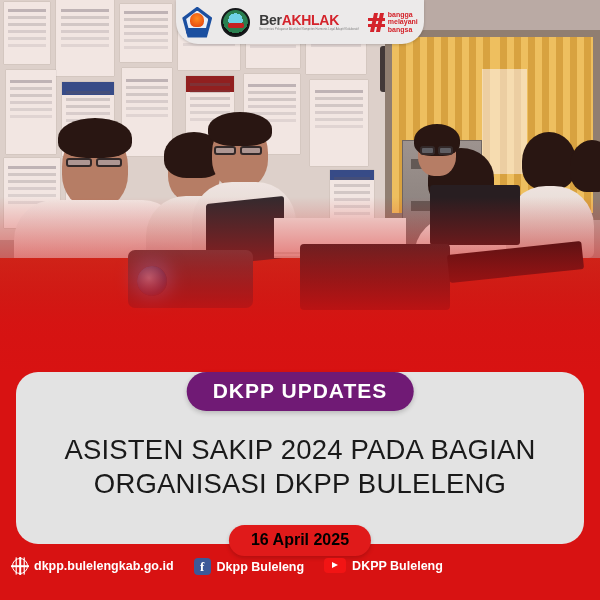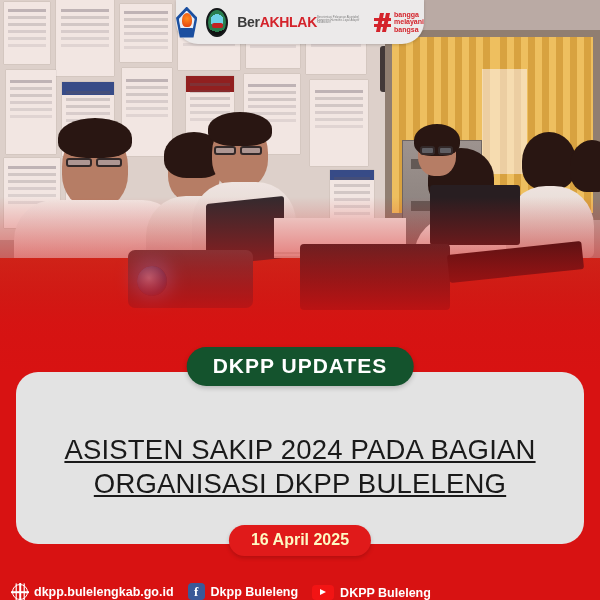--- a/index.html
+++ b/index.html
@@ -102,63 +102,63 @@
   }
   .pent-fig{ position:absolute; left:26%; top:22%; width:48%; height:45%;
     background:radial-gradient(circle at 50% 40%,#ff8a1e,#e03b10);
     border-radius:50% 50% 40% 40%; }
   .pent-base{ position:absolute; left:14%; bottom:12%; right:14%; height:18%; background:#1b4fa0; border-radius:2px;}
   .logo-akhlak{ position:relative; width:29px; height:29px; border-radius:50%;
     background:radial-gradient(circle at 50% 42%,#6fd2e6 0 38%,#2a7f4f 38% 66%,#111 66%);
     border:2px solid #15181a; }
   .logo-akhlak::after{ content:""; position:absolute; left:18%; top:55%; width:64%; height:20%;
     background:#c42121; border-radius:2px; }
-  .berakhlak{ display:flex; flex-direction:row; line-height:1; }
+  .berakhlak{ display:flex; flex-direction:column; line-height:1; }
   .berakhlak .b1{ font-size:14px; font-weight:700; color:#3a3a3a; letter-spacing:-.3px; position:relative;}
   .berakhlak .b1 em{ font-style:normal; color:#d4232b; }
   .berakhlak .b2{ font-size:2.6px; color:#7b7b7b; margin-top:2px; letter-spacing:.1px; }
   .bangga{ display:flex; align-items:center; gap:3px; }
   .bangga-mark{ position:relative; width:17px; height:19px; }
   .bangga-mark i{ position:absolute; background:#d4232b; }
   .bangga-mark i:nth-child(1){ left:4px; top:0; width:4px; height:19px; transform:skewX(-12deg); }
   .bangga-mark i:nth-child(2){ left:10px; top:0; width:4px; height:19px; transform:skewX(-12deg); }
   .bangga-mark i:nth-child(3){ left:0; top:5px; width:17px; height:3px; }
   .bangga-mark i:nth-child(4){ left:0; top:11px; width:17px; height:3px; }
   .bangga-txt{ display:flex; flex-direction:column; line-height:1.05; }
   .bangga-txt span{ font-size:7px; font-weight:700; color:#d4232b; }
 
   
   .updates-badge{
-    position:absolute; left:50%; top:347px; transform:translateX(-50%);
-    background:#14532d; color:#fff; font-weight:700; font-size:21px;
+    position:absolute; left:50%; top:372px; transform:translateX(-50%);
+    background:#701a75; color:#fff; font-weight:700; font-size:21px;
     letter-spacing:1px; padding:7px 26px 8px; border-radius:22px;
     z-index:5; white-space:nowrap;
     box-shadow:0 2px 5px rgba(0,0,0,.2);
   }
   .card{
     position:absolute; left:16px; top:372px; width:568px; height:172px;
     background:#e3e3e3; border-radius:22px;
     display:flex; align-items:center; justify-content:center;
     padding:28px 30px 10px; z-index:4;
   }
   .headline{
     text-align:center; color:#1a1a1a; font-size:27.5px; line-height:1.22;
-    font-weight:400; letter-spacing:.2px;text-decoration:underline;
+    font-weight:400; letter-spacing:.2px;
   }
   .date-badge{
     position:absolute; left:50%; top:525px; transform:translateX(-50%);
-    background:#e01a1a; color:#fef9c3; font-weight:700; font-size:16px;
+    background:#e01a1a; color:#000000; font-weight:700; font-size:16px;
     padding:6px 22px 7px; border-radius:16px; z-index:5; white-space:nowrap;
     box-shadow:0 2px 4px rgba(0,0,0,.18);
   }
 
   
   .footer{
     position:absolute; left:0; right:0; bottom:0; height:42px;
-    display:flex; align-items:flex-end; gap:14px; padding-left:12px;
+    display:flex; align-items:flex-start; gap:20px; padding-left:12px;
     color:#fff; font-size:12.5px; font-weight:700; z-index:5;
   }
   .fitem{ display:flex; align-items:center; gap:6px; white-space:nowrap; }
   .globe{ width:16px;height:16px;border-radius:50%;border:1.6px solid #fff; position:relative; }
   .globe::before{ content:""; position:absolute; left:-1.6px; right:-1.6px; top:50%; height:1.6px; background:#fff; transform:translateY(-50%);}
   .globe::after{ content:""; position:absolute; left:50%; top:-1.6px; bottom:-1.6px; width:1.6px; background:#fff; transform:translateX(-50%); box-shadow:-4px 0 0 -0.4px #fff,4px 0 0 -0.4px #fff;}
   .fb{ width:17px;height:17px;border-radius:4px;background:#3b5998; position:relative; }
   .fb::after{ content:"f"; position:absolute; left:0; right:0; top:50%; transform:translateY(-52%); text-align:center; color:#fff; font-size:13px; font-weight:700; font-family:"Liberation Serif",serif; }
   .ig{ width:17px;height:17px;border-radius:5px;
     background:linear-gradient(45deg,#f9ce34,#ee2a7b 45%,#6228d7); position:relative; }

